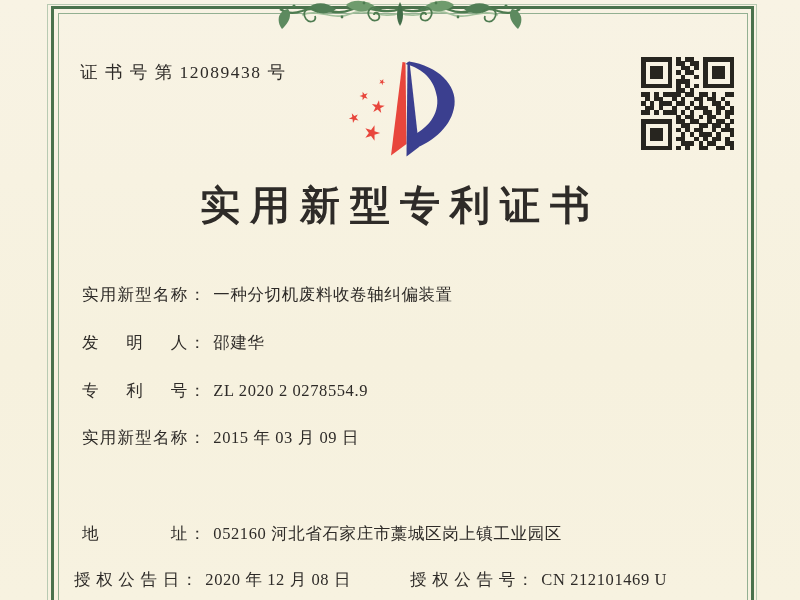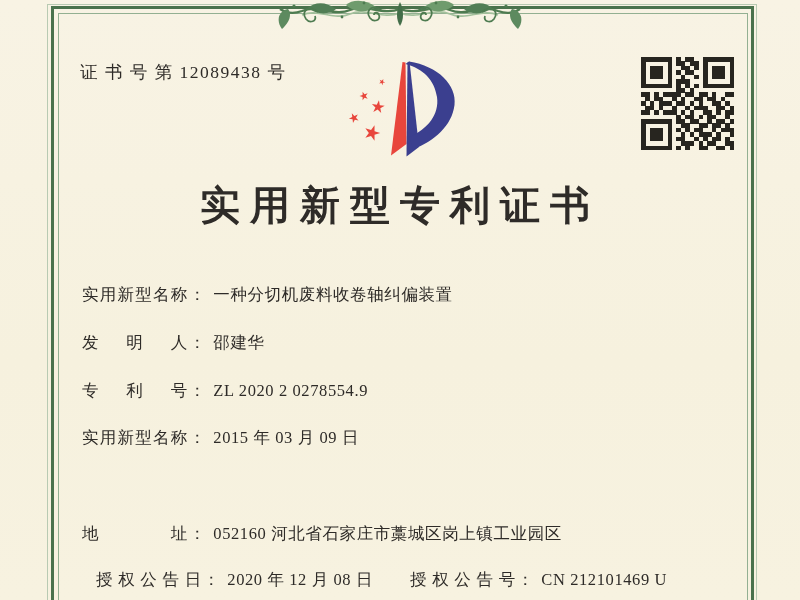--- a/index.html
+++ b/index.html
@@ -17,21 +17,21 @@
   .ornament{position:absolute;left:278px;top:0;width:244px;height:30px;}
   .cert-no{position:absolute;left:80px;top:60px;font-size:17.5px;letter-spacing:1.5px;white-space:nowrap;}
   .logo{position:absolute;left:330px;top:45px;width:140px;height:122px;}
   .qr{position:absolute;left:641px;top:57px;width:93px;height:93px;fill:#27251f;shape-rendering:crispEdges;}
   .title{
     position:absolute;left:0;right:0;top:178px;margin:0;text-align:center;
     font-size:40px;font-weight:bold;letter-spacing:10px;white-space:nowrap;
   }
   .row{position:absolute;left:82px;font-size:16.5px;line-height:24px;letter-spacing:0.8px;white-space:nowrap;}
   .r1{top:283px}.r2{top:331px}.r3{top:379px}.r4{top:426px}.r5{top:474px}.r6{top:522px}
-  .fleft{top:568px;left:96px}
+  .fleft{top:568px;left:74px}
   .fright{top:568px;left:410px}
   .flabel{display:inline-block;width:106px;text-align:justify;text-align-last:justify;}
   .colon{display:inline-block;margin:0 7px 0 1px;}
   .fvalue{letter-spacing:0.6px;font-family:Liberation Serif, serif;}
 </style>
 </head>
 <body>
 
 <div class="page">
 

